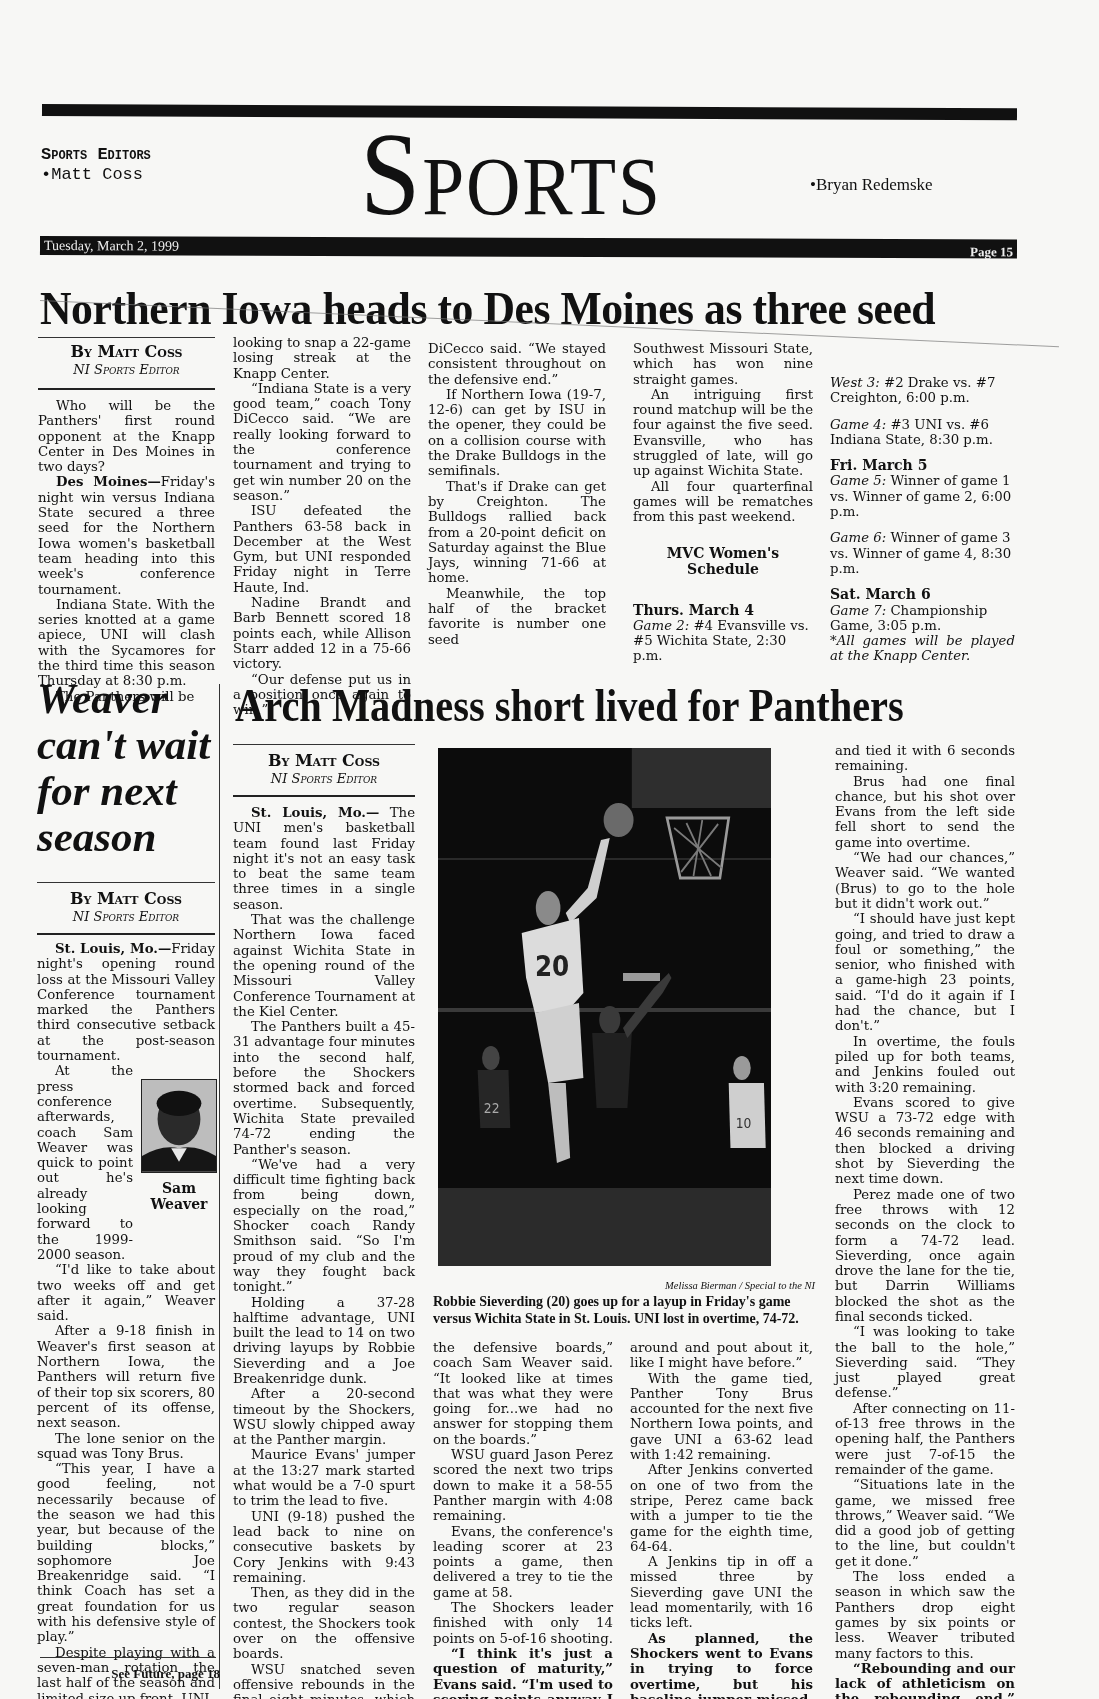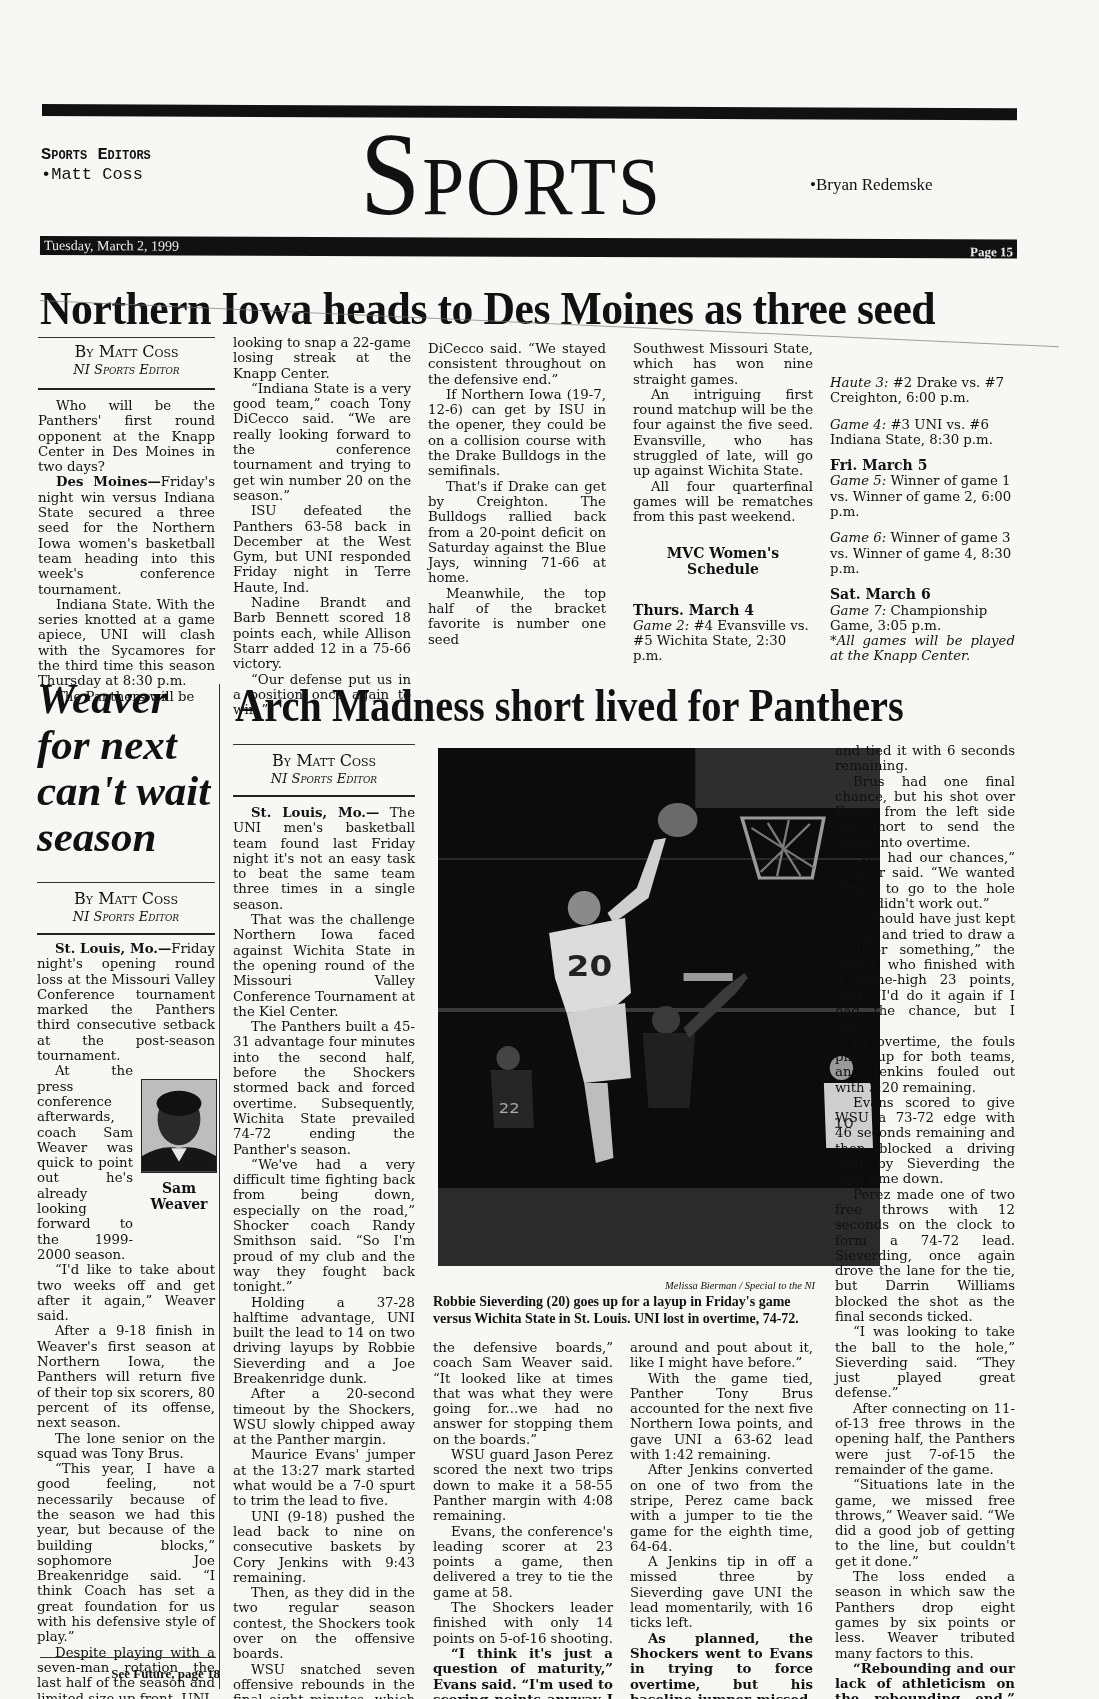--- a/index.html
+++ b/index.html
@@ -25,35 +25,35 @@
   .weaver-hl { left: 37px; top: 676px; width: 185px; font-family: "Liberation Serif", serif; font-style: italic; font-weight: bold; font-size: 43px; line-height: 46px; }
 
   
   .col { position: absolute; font-size: 13.3px; line-height: 15.3px; text-align: justify; hyphens: manual; }
   .col p { text-indent: 18px; }
   .col p.noind { text-indent: 0; }
   .col .dateline { font-weight: bold; }
   .bold-tail { font-weight: bold; }
 
   .byline { text-align: center; font-family: "DejaVu Serif", serif; }
-  .byline .name { font-variant: small-caps; font-weight: normal; font-size: 16px; line-height: 20px; }
+  .byline .name { font-variant: small-caps; font-weight: bold; font-size: 16px; line-height: 20px; }
   .byline .title { font-style: italic; font-variant: small-caps; font-size: 13px; line-height: 16px; }
   .rule { height: 2px; background: #222; }
   .rule-thin { height: 1px; background: #333; }
 
   .sched-head { text-align: center; font-weight: bold; font-size: 14px; line-height: 16px; }
   .sched-day { font-weight: bold; font-size: 14px; margin-top: 14px; }
   .sched-game { margin-bottom: 11px; text-align: left; }
   .sched-game em { font-style: italic; }
   .sched-note { font-style: italic; }
 
   .vrule { position: absolute; width: 1px; background: #333; }
 
   
-  .photo { left: 438px; top: 748px; width: 442px; height: 518px; background: #0ea5e9; overflow: hidden; }
+  .photo { left: 438px; top: 748px; width: 333px; height: 518px; background: #0ea5e9; overflow: hidden; }
   .photo svg { width: 100%; height: 100%; display: block; }
   .credit { left: 600px; top: 1280px; width: 215px; text-align: right; font-style: italic; font-size: 10.5px; font-family: "Liberation Serif", serif; }
   .caption { left: 433px; top: 1294px; width: 390px; font-family: "Liberation Serif", serif; font-weight: bold; font-size: 14px; line-height: 16.5px; }
 
   .headshot { left: 141px; top: 1079px; width: 76px; height: 94px; background: #444; overflow: hidden; border: 1px solid #222; }
   .headshot-cap { left: 132px; top: 1180px; width: 94px; text-align: center; font-weight: bold; font-size: 14px; line-height: 16px; }
 
   .see-more { left: 60px; top: 1666px; width: 160px; text-align: right; font-weight: bold; font-size: 13px; font-family: "Liberation Serif", serif; }
   .fold-line { left: 40px; top: 300px; width: 1020px; height: 1px; background: #777; transform: rotate(2.6deg); transform-origin: left; opacity: 0.7; }
 </style>
@@ -113,36 +113,36 @@
   <div style="height:20px;"></div>
   <div class="sched-head">
     <div>MVC Women's</div>
     <div>Schedule</div>
   </div>
   <div class="sched-day" style="margin-top:26px;">Thurs. March 4</div>
   <div class="sched-game"><em>Game 2:</em><span> #4 Evansville vs. #5 Wichita State, 2:30 p.m.</span></div>
 </div>
 
 <div class="col" style="left:830px; top:375px; width:185px;">
-  <div class="sched-game"><em>Haute 3:</em><span> #2 Drake vs. #7 Creighton, 6:00 p.m.</span></div>
+  <div class="sched-game"><em>West 3:</em><span> #2 Drake vs. #7 Creighton, 6:00 p.m.</span></div>
   <div class="sched-game"><em>Game 4:</em><span> #3 UNI vs. #6 Indiana State, 8:30 p.m.</span></div>
   <div class="sched-day" style="margin-top:4px;">Fri. March 5</div>
   <div class="sched-game"><em>Game 5:</em><span> Winner of game 1 vs. Winner of game 2, 6:00 p.m.</span></div>
   <div class="sched-game"><em>Game 6:</em><span> Winner of game 3 vs. Winner of game 4, 8:30 p.m.</span></div>
   <div class="sched-day" style="margin-top:4px;">Sat. March 6</div>
   <div class="sched-game" style="margin-bottom:0;"><em>Game 7:</em><span> Championship Game, 3:05 p.m.</span></div>
   <div class="sched-note">*All games will be played at the Knapp Center.</div>
 </div>
 
 <div class="abs fold-line"></div>
 
 <div class="abs weaver-hl">
   <div>Weaver</div>
+  <div>can't wait</div>
   <div>for next</div>
-  <div>can't wait</div>
   <div>season</div>
 </div>
 
 <div class="vrule" style="left:219px; top:684px; height:1005px;"></div>
 
 <div class="col" style="left:37px; top:882px; width:178px;">
   <div class="rule-thin" style="margin-bottom:6px;"></div>
   <div class="byline">
     <div class="name">By Matt Coss</div>
     <div class="title">NI Sports Editor</div>

